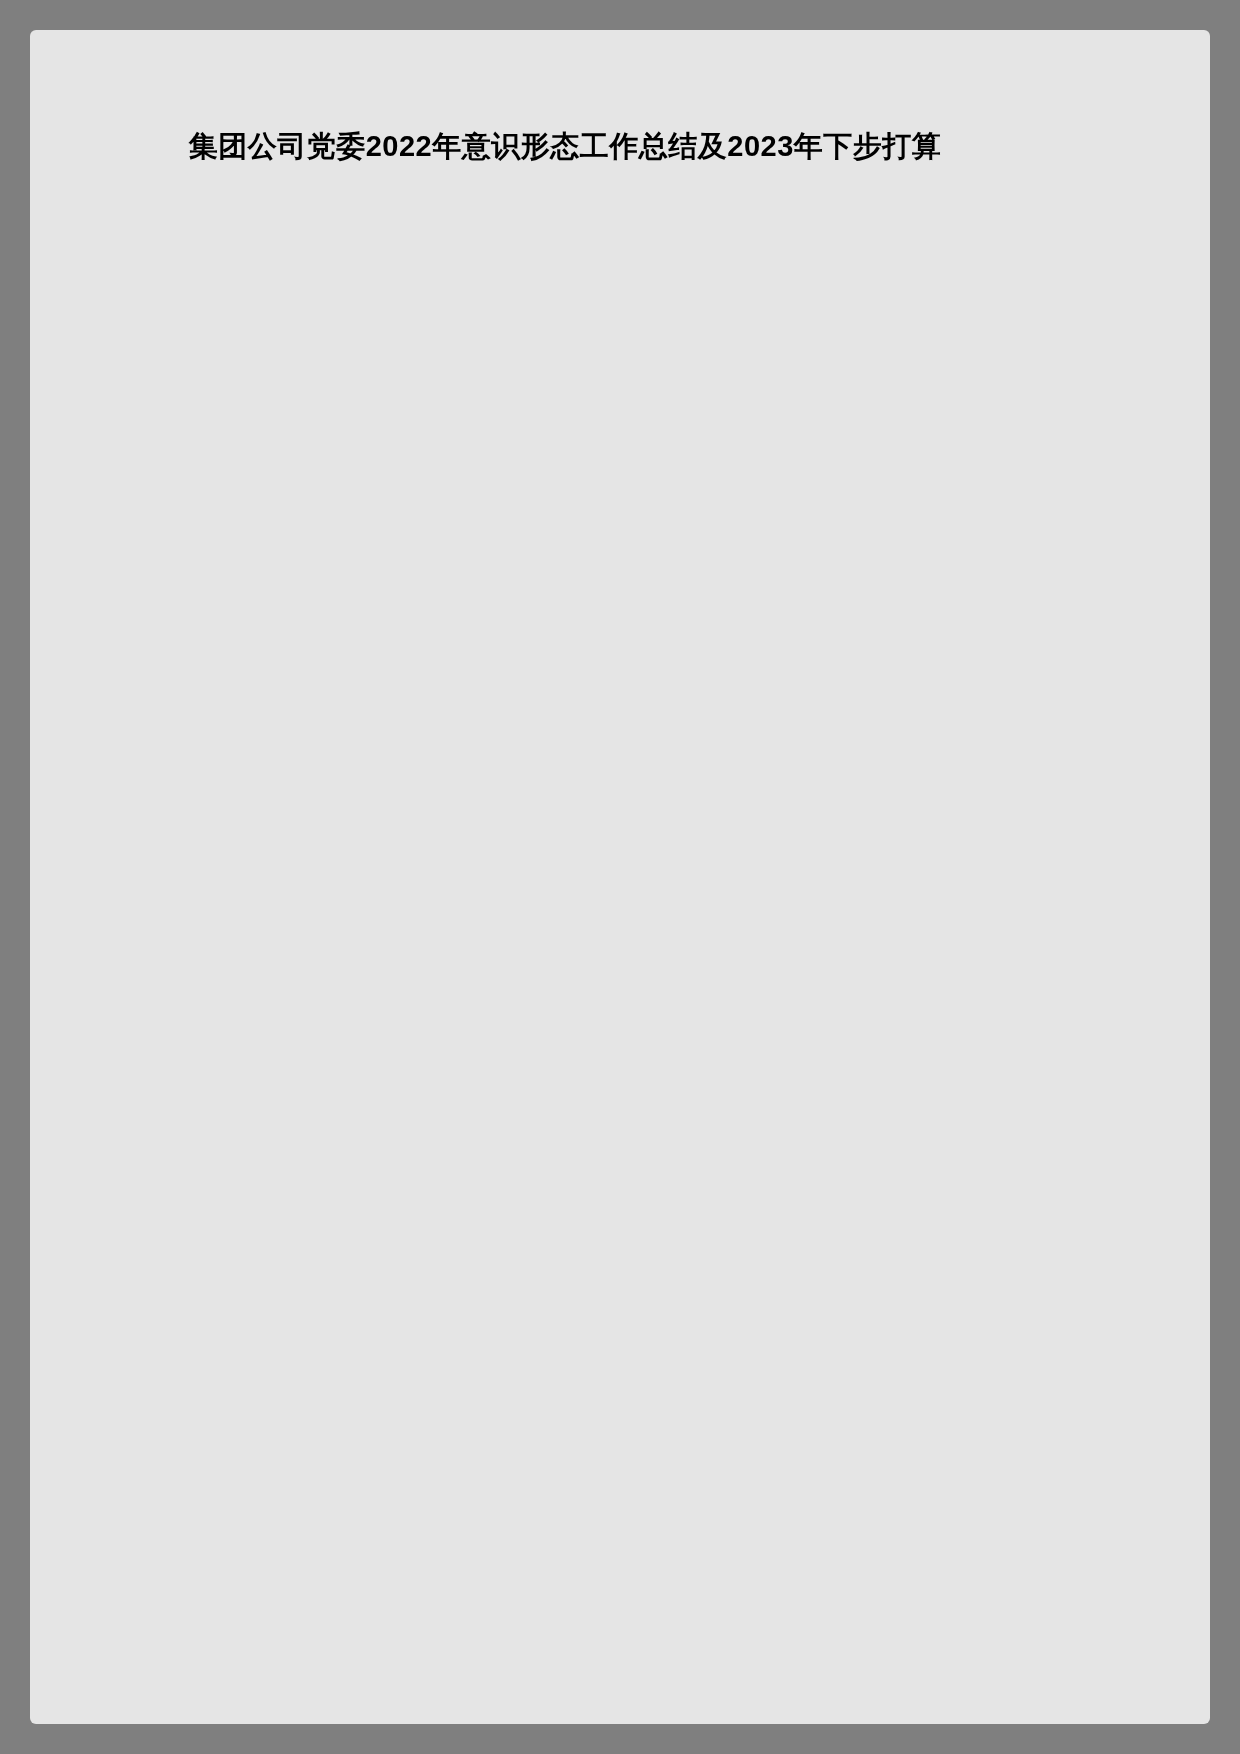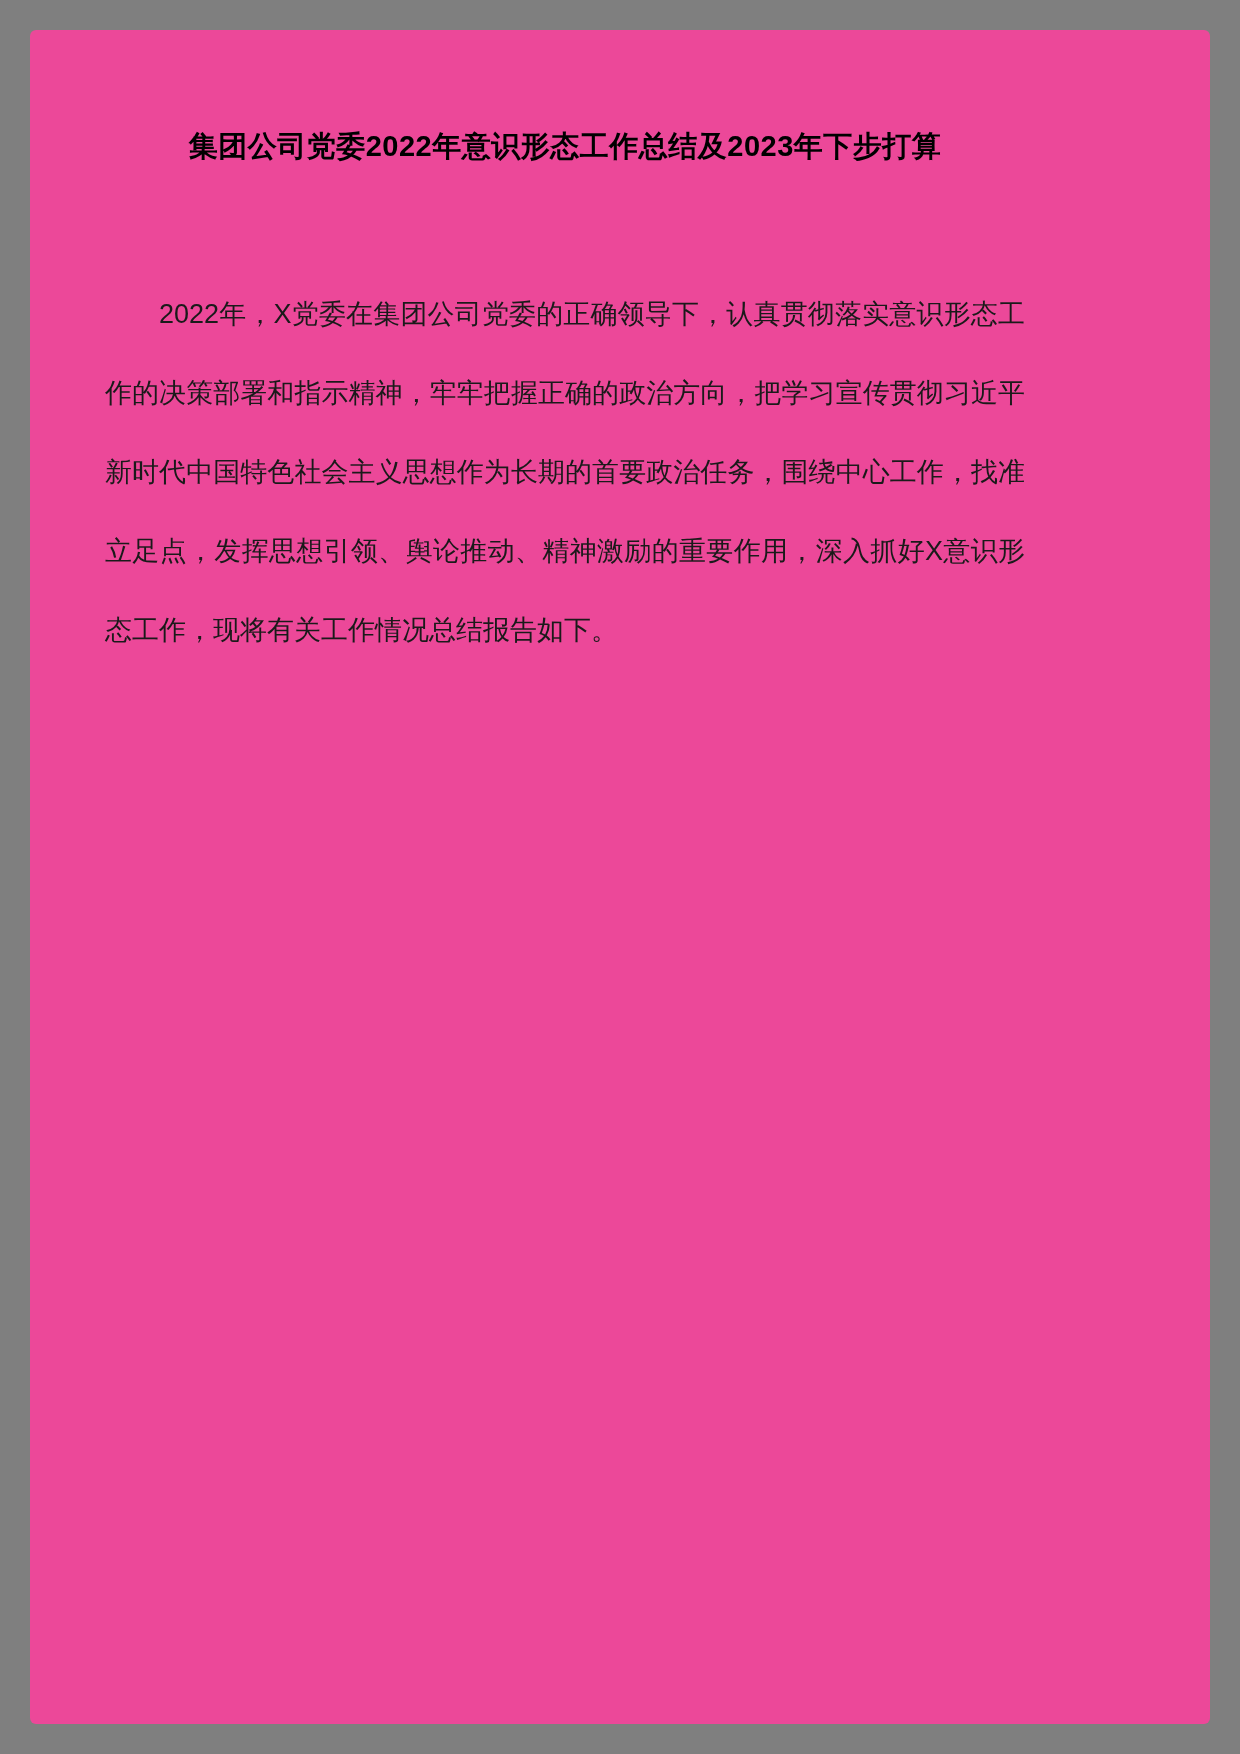--- a/index.html
+++ b/index.html
@@ -12,21 +12,21 @@
     width: 1240px;
     height: 1754px;
     background: #7f7f7f;
     overflow: hidden;
   }
   .page {
     box-sizing: border-box;
     width: 1180px;
     height: 1694px;
     margin: 30px auto;
-    background: #ec4899;
+    background: #e5e5e5;
     border-radius: 6px;
     padding: 95px 185px 60px 75px;
     color: #1a1a1a;
   }
   .doc-title {
     margin: 0 0 108px 0;
     font-size: 29px;
     font-weight: bold;
     line-height: 42px;
     text-align: center;
@@ -49,16 +49,15 @@
     text-align: left;
   }
 </style>
 </head>
 <body>
 
 <div class="viewer">
   <div class="page">
     <h1 class="doc-title">集团公司党委2022年意识形态工作总结及2023年下步打算</h1>
     <div class="doc-body">
-        <p class="para">2022年，X党委在集团公司党委的正确领导下，认真贯彻落实意识形态工作的决策部署和指示精神，牢牢把握正确的政治方向，把学习宣传贯彻习近平新时代中国特色社会主义思想作为长期的首要政治任务，围绕中心工作，找准立足点，发挥思想引领、舆论推动、精神激励的重要作用，深入抓好X意识形态工作，现将有关工作情况总结报告如下。</p>
       </div>
   </div>
 </div>
 
 </body></html>

